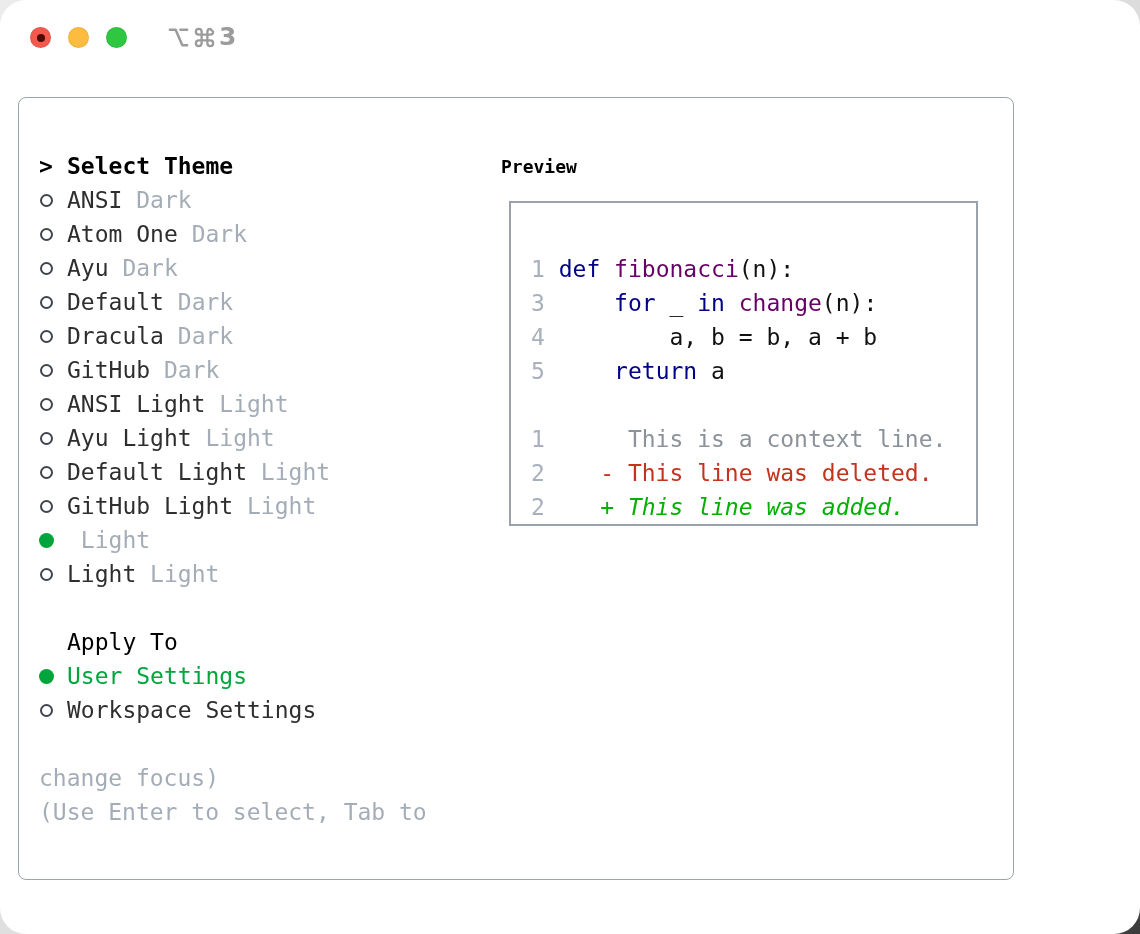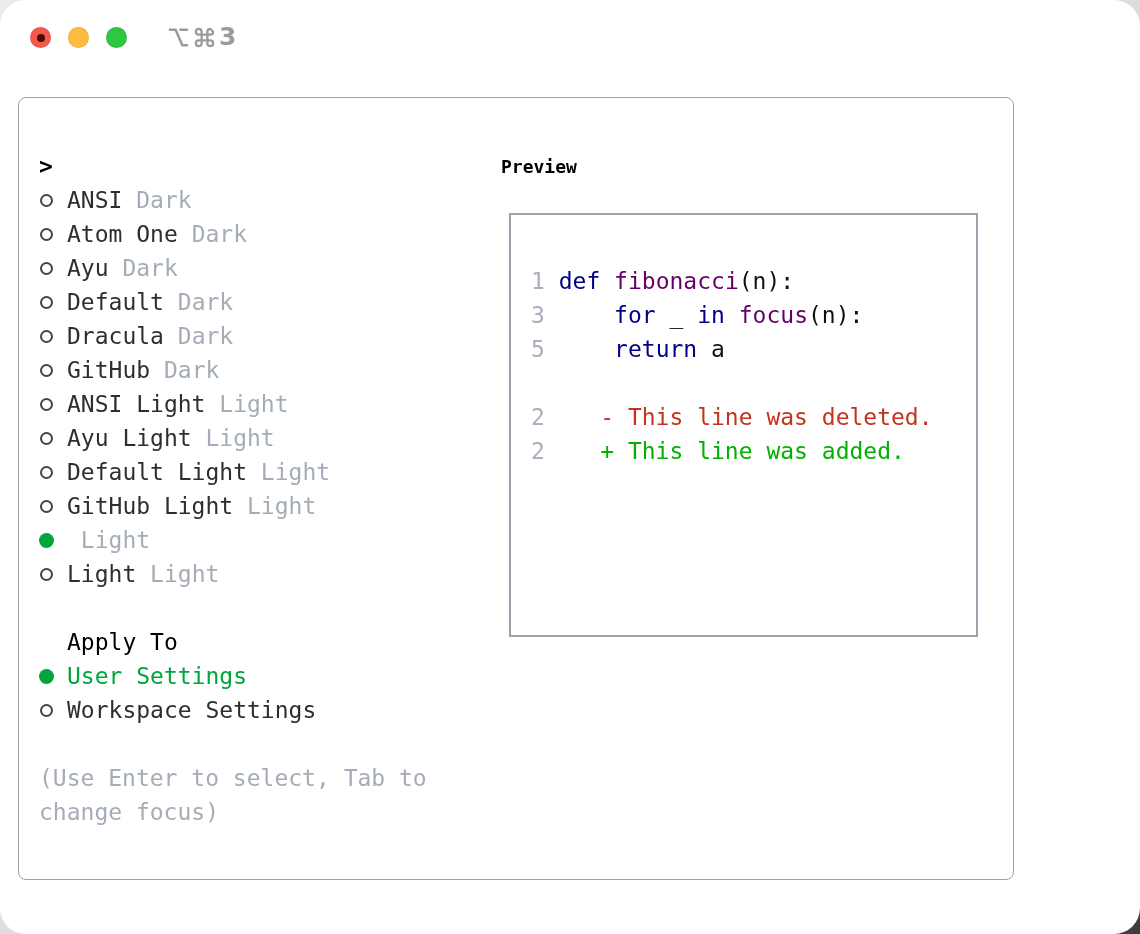--- a/index.html
+++ b/index.html
@@ -62,36 +62,36 @@
   .variant{color:var(--muted);margin-left:1ch;}
   .apply-label{color:#000;}
   .hint-row{color:var(--muted);height:34px;display:flex;align-items:center;white-space:pre;}
   .spacer{height:34px;}
   
   .preview-title{
     position:absolute;left:482px;top:51px;height:34px;display:flex;align-items:center;
     font-size:18px;font-weight:700;color:#000;
   }
   .preview-box{
-    position:absolute;left:490px;top:103px;width:469px;height:424px;
-    border:2px solid var(--pborder);box-sizing:border-box;background:#fff;margin-top:12px;
+    position:absolute;left:490px;top:103px;width:469px;height:325px;
+    border:2px solid var(--pborder);box-sizing:border-box;background:#fff;
   }
   .code{
     position:absolute;left:20px;top:49px;
     font-size:23px;line-height:34px;
   }
   .code-line{height:34px;white-space:pre;}
   .ln{display:inline-block;width:1ch;color:var(--ln);}
   .c-plain{color:#111;}
   .c-kw{color:var(--kw);}
   .c-fn{color:var(--fn);}
   .c-lit{color:var(--lit);}
   .c-ctx{color:var(--ctx);}
   .c-del{color:var(--diff-del);}
-  .c-add{color:var(--diff-add);}
+  .c-add{color:var(--diff-add);font-style:italic;}
 </style>
 </head>
 <body>
 
 <div class="screen">
   <div class="window">
 
     <div class="traffic">
       <div class="light red"></div>
       <div class="light yellow"></div>
@@ -110,20 +110,21 @@
         </svg>
       </span>
       <span class="num">3</span>
     </div>
 
     <div class="main-box">
 
       <div class="sidebar">
         <div class="row">
           <span class="marker hdr-marker">&gt;</span>
+          <span class="hdr-label">Select Theme</span>
         </div>
         <div id="theme-list">
             <div class="row"><span class="marker"><span class="circle"></span></span><span class="name">ANSI</span><span class="variant">Dark</span></div>
             <div class="row"><span class="marker"><span class="circle"></span></span><span class="name">Atom One</span><span class="variant">Dark</span></div>
             <div class="row"><span class="marker"><span class="circle"></span></span><span class="name">Ayu</span><span class="variant">Dark</span></div>
             <div class="row"><span class="marker"><span class="circle"></span></span><span class="name">Default</span><span class="variant">Dark</span></div>
             <div class="row"><span class="marker"><span class="circle"></span></span><span class="name">Dracula</span><span class="variant">Dark</span></div>
             <div class="row"><span class="marker"><span class="circle"></span></span><span class="name">GitHub</span><span class="variant">Dark</span></div>
             <div class="row"><span class="marker"><span class="circle"></span></span><span class="name">ANSI Light</span><span class="variant">Light</span></div>
             <div class="row"><span class="marker"><span class="circle"></span></span><span class="name">Ayu Light</span><span class="variant">Light</span></div>
@@ -136,32 +137,34 @@
         <div class="row">
           <span class="marker"></span>
           <span class="apply-label">Apply To</span>
         </div>
         <div id="apply-options">
             <div class="row"><span class="marker"><span class="circle sel"></span></span><span class="name sel">User Settings</span></div>
             <div class="row"><span class="marker"><span class="circle"></span></span><span class="name">Workspace Settings</span></div>
           </div>
         <div class="spacer"></div>
         <div id="hint">
+            <div class="hint-row">change focus)</div>
             <div class="hint-row">(Use Enter to select, Tab to</div>
-            <div class="hint-row">change focus)</div>
           </div>
       </div>
 
       <div class="preview-title">Preview</div>
       <div class="preview-box">
         <div class="code" id="code-lines">
             <div class="code-line"><span class="ln">1</span><span class="c-plain"> </span><span class="c-kw">def</span><span class="c-plain"> </span><span class="c-fn">fibonacci</span><span class="c-plain">(n):</span></div>
-            <div class="code-line"><span class="ln">3</span><span class="c-plain">     </span><span class="c-kw">for</span><span class="c-plain"> _ </span><span class="c-kw">in</span><span class="c-plain"> </span><span class="c-fn">focus</span><span class="c-plain">(n):</span></div>
+            <div class="code-line"><span class="ln">3</span><span class="c-plain">     </span><span class="c-kw">for</span><span class="c-plain"> _ </span><span class="c-kw">in</span><span class="c-plain"> </span><span class="c-fn">change</span><span class="c-plain">(n):</span></div>
+            <div class="code-line"><span class="ln">4</span><span class="c-plain">         a, b = b, a + b</span></div>
             <div class="code-line"><span class="ln">5</span><span class="c-plain">     </span><span class="c-kw">return</span><span class="c-plain"> a</span></div>
             <div class="code-line"><span class="ln"></span></div>
+            <div class="code-line"><span class="ln">1</span><span class="c-ctx">      This is a context line.</span></div>
             <div class="code-line"><span class="ln">2</span><span class="c-del">    - This line was deleted.</span></div>
             <div class="code-line"><span class="ln">2</span><span class="c-add">    + This line was added.</span></div>
           </div>
       </div>
 
     </div>
   </div>
 </div>
 
 </body></html>

